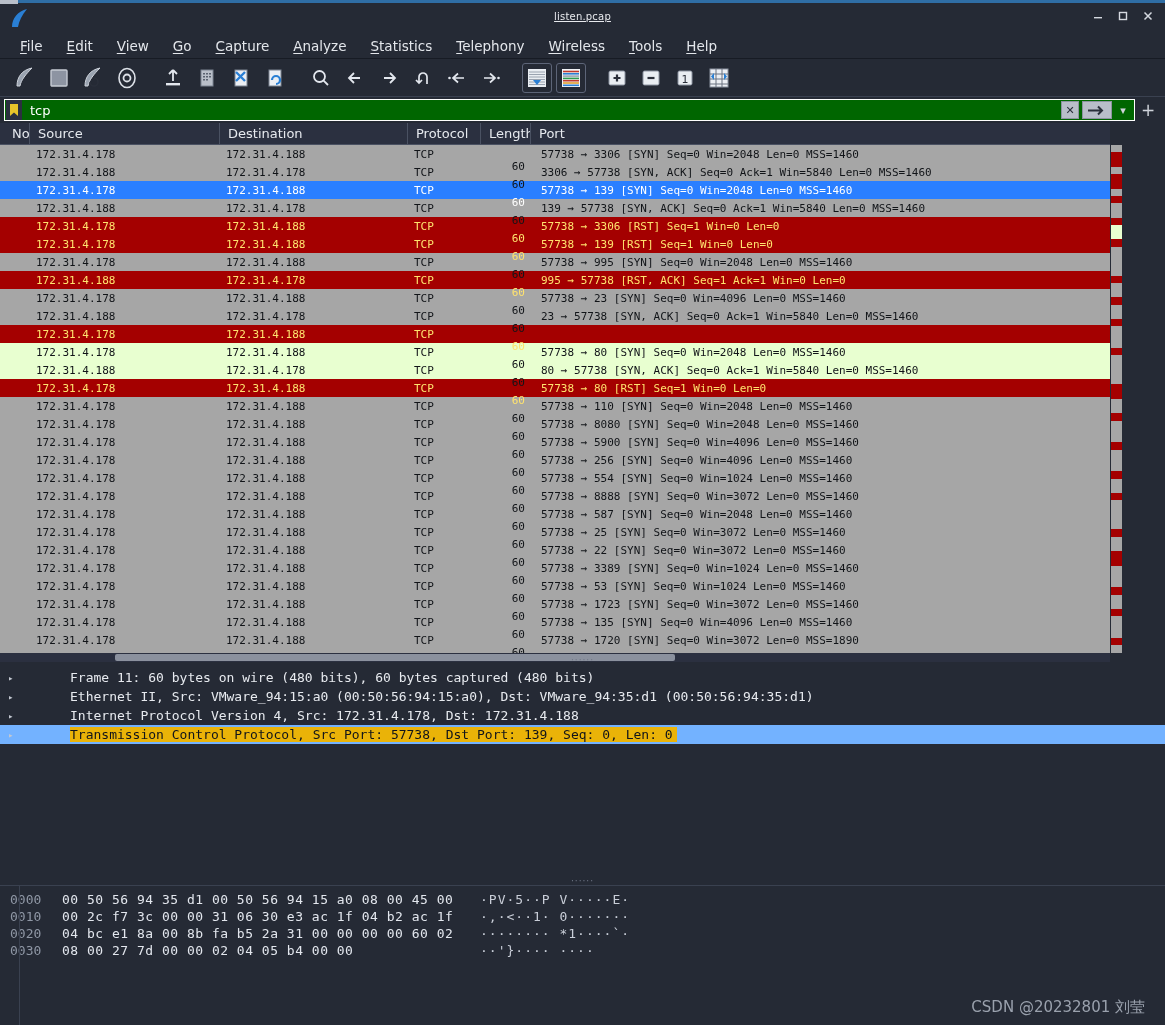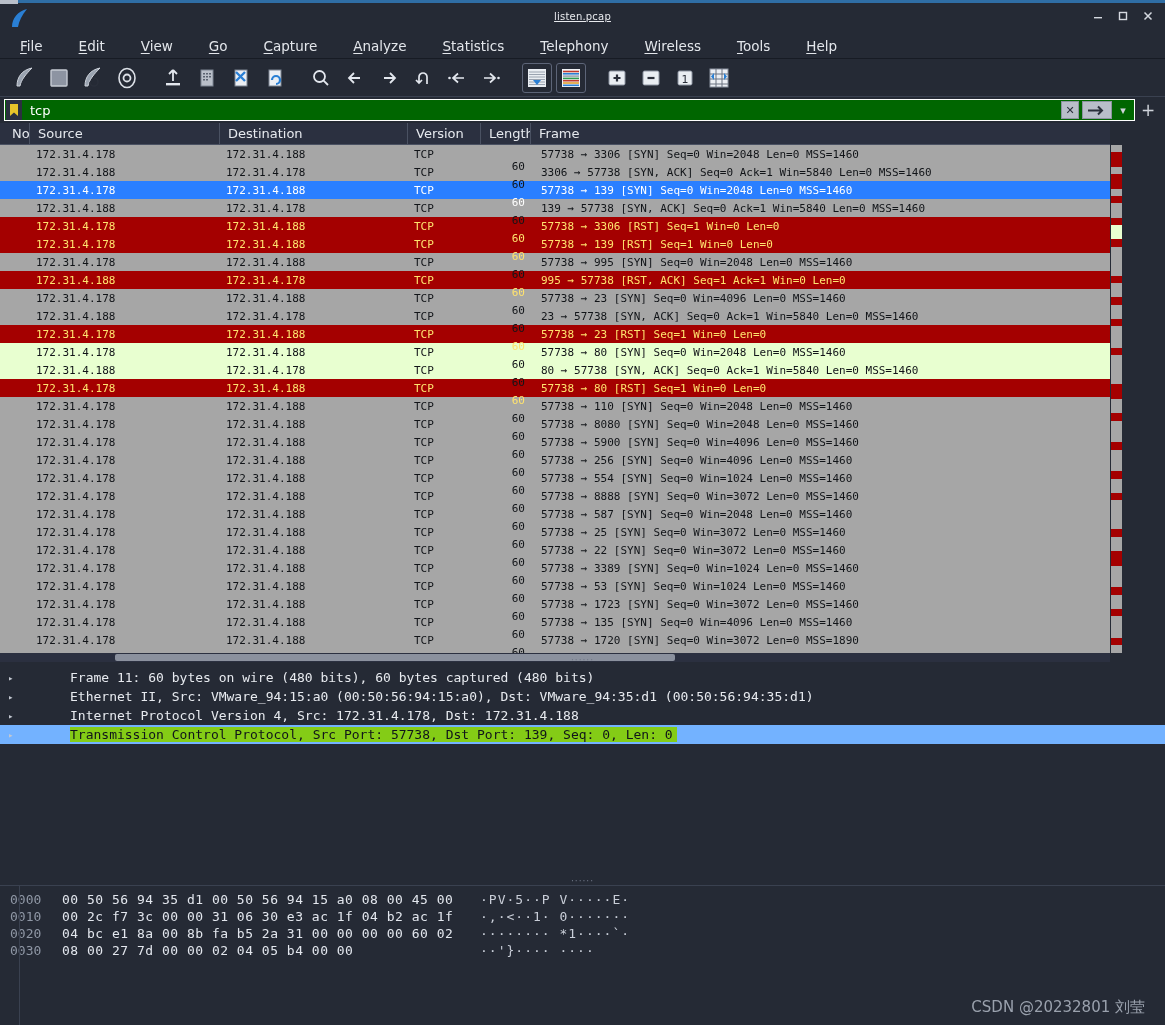--- a/index.html
+++ b/index.html
@@ -25,21 +25,21 @@
   .tb-buttons { position: absolute; right: 6px; top: 6px; display: flex; gap: 3px; }
   .tb-btn {
     width: 22px; height: 20px; display: flex; align-items: center; justify-content: center;
     color: #d5d9e0; font-size: 12px; line-height: 1;
   }
   .tb-btn svg { display: block; }
 
   
   .menubar {
     height: 26px; background: #252a35; display: flex; align-items: center;
-    padding-left: 10px; gap: 16px;
+    padding-left: 10px; gap: 4px;
     border-bottom: 1px solid #171b24;
   }
   .menu-item {
     font-size: 13.5px; color: #e3e6eb; padding: 2px 10px; white-space: nowrap;
     font-family: "DejaVu Sans", sans-serif;
   }
   .menu-item u { text-decoration: underline; text-underline-offset: 2px; }
 
   
   .toolbar {
@@ -130,21 +130,21 @@
   
   .details-pane {
     height: 200px; background: #252a35; position: relative; padding-top: 6px;
   }
   .drow {
     height: 19px; display: flex; align-items: center; font-size: 13px;
     font-family: "DejaVu Sans Mono", monospace; color: #e7eaef; padding-left: 8px;
   }
   .drow .tri { width: 14px; color: #c3c8d1; font-size: 9px; }
   .drow.selected { background: #73b2ff; color: #10141b; margin-left: 0; }
-  .drow.selected .dtext { background: #84cc16; }
+  .drow.selected .dtext { background: #eab308; }
   .dtext { padding-right: 4px; margin-left: 48px; }
   .bytes-wrap {
     position: absolute; left: 0; right: 0; bottom: 0; height: 140px; background: #252a35;
     border-top: 1px solid #3a4150; padding-top: 6px;
   }
   .brow {
     height: 17px; display: flex; font-size: 13px;
     font-family: "DejaVu Sans Mono", monospace;
   }
   .b-off { width: 50px; color: #8f97a5; padding-left: 10px; }
@@ -366,23 +366,23 @@
     <span class="filter-drop">▾</span>
   </div>
   <div class="filter-plus">+</div>
 </div>
 
 <div class="packet-list-wrap">
   <div class="plist-header">
     <div class="ph ph-no">No.</div>
     <div class="ph ph-src">Source</div>
     <div class="ph ph-dst">Destination</div>
-    <div class="ph ph-proto">Version</div>
+    <div class="ph ph-proto">Protocol</div>
     <div class="ph ph-len">Length</div>
-    <div class="ph ph-info">Frame</div>
+    <div class="ph ph-info">Port</div>
   </div>
   <div class="plist-rows" id="plist-rows">
       <div class="prow r-gray">
         <div class="pc pc-no"></div>
         <div class="pc pc-src">172.31.4.178</div>
         <div class="pc pc-dst">172.31.4.188</div>
         <div class="pc pc-proto">TCP</div>
         <div class="pc pc-len">60</div>
         <div class="pc pc-info">57738 → 3306 [SYN] Seq=0 Win=2048 Len=0 MSS=1460</div>
       </div>
@@ -457,21 +457,20 @@
         <div class="pc pc-proto">TCP</div>
         <div class="pc pc-len">60</div>
         <div class="pc pc-info">23 → 57738 [SYN, ACK] Seq=0 Ack=1 Win=5840 Len=0 MSS=1460</div>
       </div>
       <div class="prow r-red">
         <div class="pc pc-no"></div>
         <div class="pc pc-src">172.31.4.178</div>
         <div class="pc pc-dst">172.31.4.188</div>
         <div class="pc pc-proto">TCP</div>
         <div class="pc pc-len">60</div>
-        <div class="pc pc-info">57738 → 23 [RST] Seq=1 Win=0 Len=0</div>
       </div>
       <div class="prow r-green">
         <div class="pc pc-no"></div>
         <div class="pc pc-src">172.31.4.178</div>
         <div class="pc pc-dst">172.31.4.188</div>
         <div class="pc pc-proto">TCP</div>
         <div class="pc pc-len">60</div>
         <div class="pc pc-info">57738 → 80 [SYN] Seq=0 Win=2048 Len=0 MSS=1460</div>
       </div>
       <div class="prow r-green">

